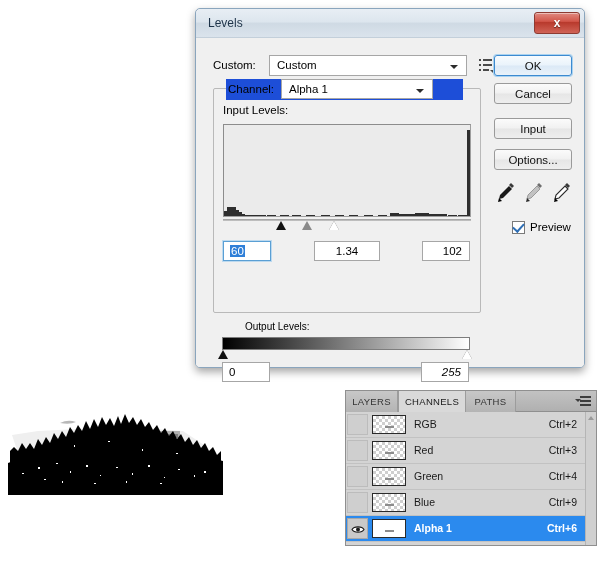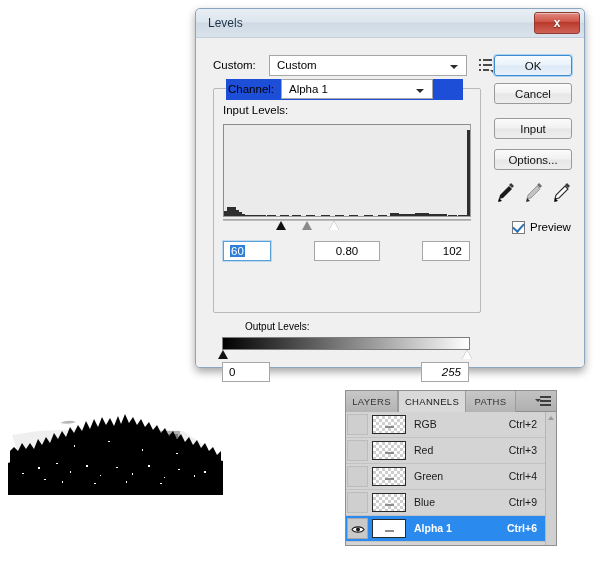--- a/index.html
+++ b/index.html
@@ -416,21 +416,21 @@
     border-width: 0 2px 2px 0;
     transform: rotate(42deg);
   }
   .preview-label { font-size: 11.5px; }
 
   
   .channels-panel {
     position: absolute;
     left: 345px;
     top: 390px;
-    width: 212px;
+    width: 252px;
     height: 156px;
     background: #d4d4d4;
     border: 1px solid #8f8f8f;
     box-sizing: border-box;
     font-size: 10.5px;
   }
   .panel-tabs {
     position: absolute;
     left: 0; top: 0;
     width: 100%;
@@ -736,21 +736,21 @@
         <div class="slider-line"></div>
         <div class="thumb black" style="left:53px;"></div>
         <div class="thumb gray" style="left:79px;"></div>
         <div class="thumb white" style="left:106px;"></div>
       </div>
 
       <div class="num-field input-f1 focused left-align">
         <span class="val"><span class="sel-highlight">60</span></span>
       </div>
       <div class="num-field input-f2 center-align">
-        <span class="val">0.80</span>
+        <span class="val">1.34</span>
       </div>
       <div class="num-field input-f3 right-align">
         <span class="val">102</span>
       </div>
     </div>
 
     <div class="output-label">Output Levels:</div>
     <div class="output-gradient"></div>
     <div class="output-slider">
       <div class="thumb black" style="left:-4px; top:0;"></div>

